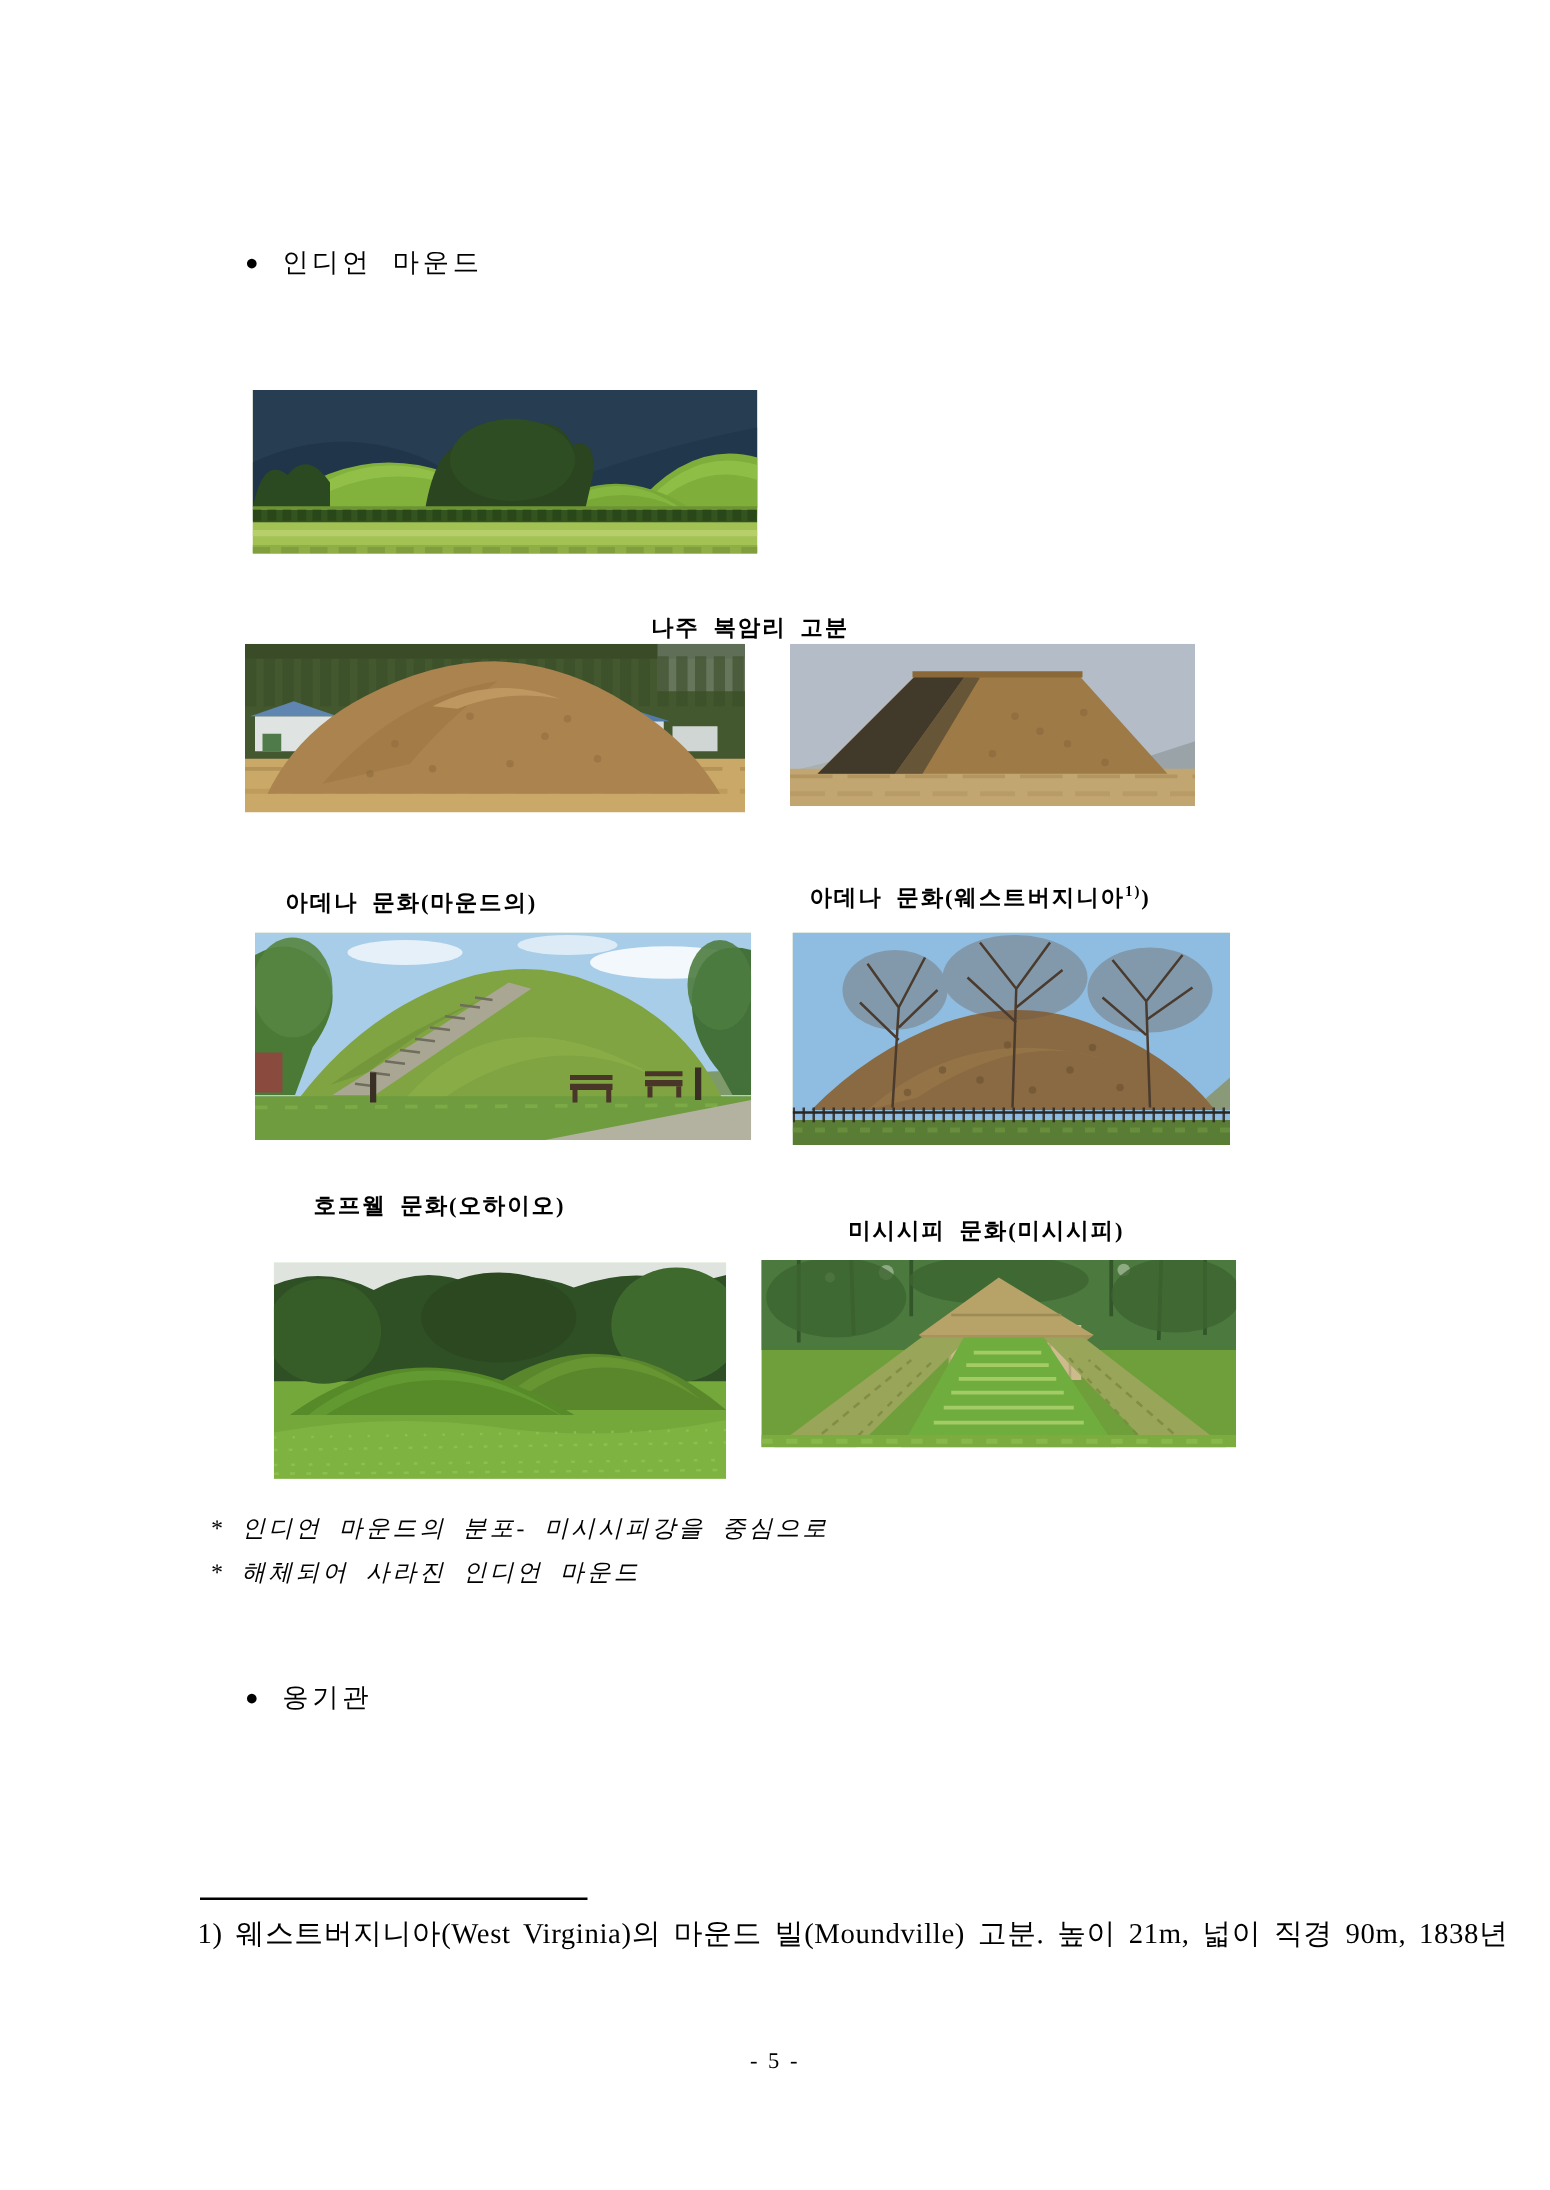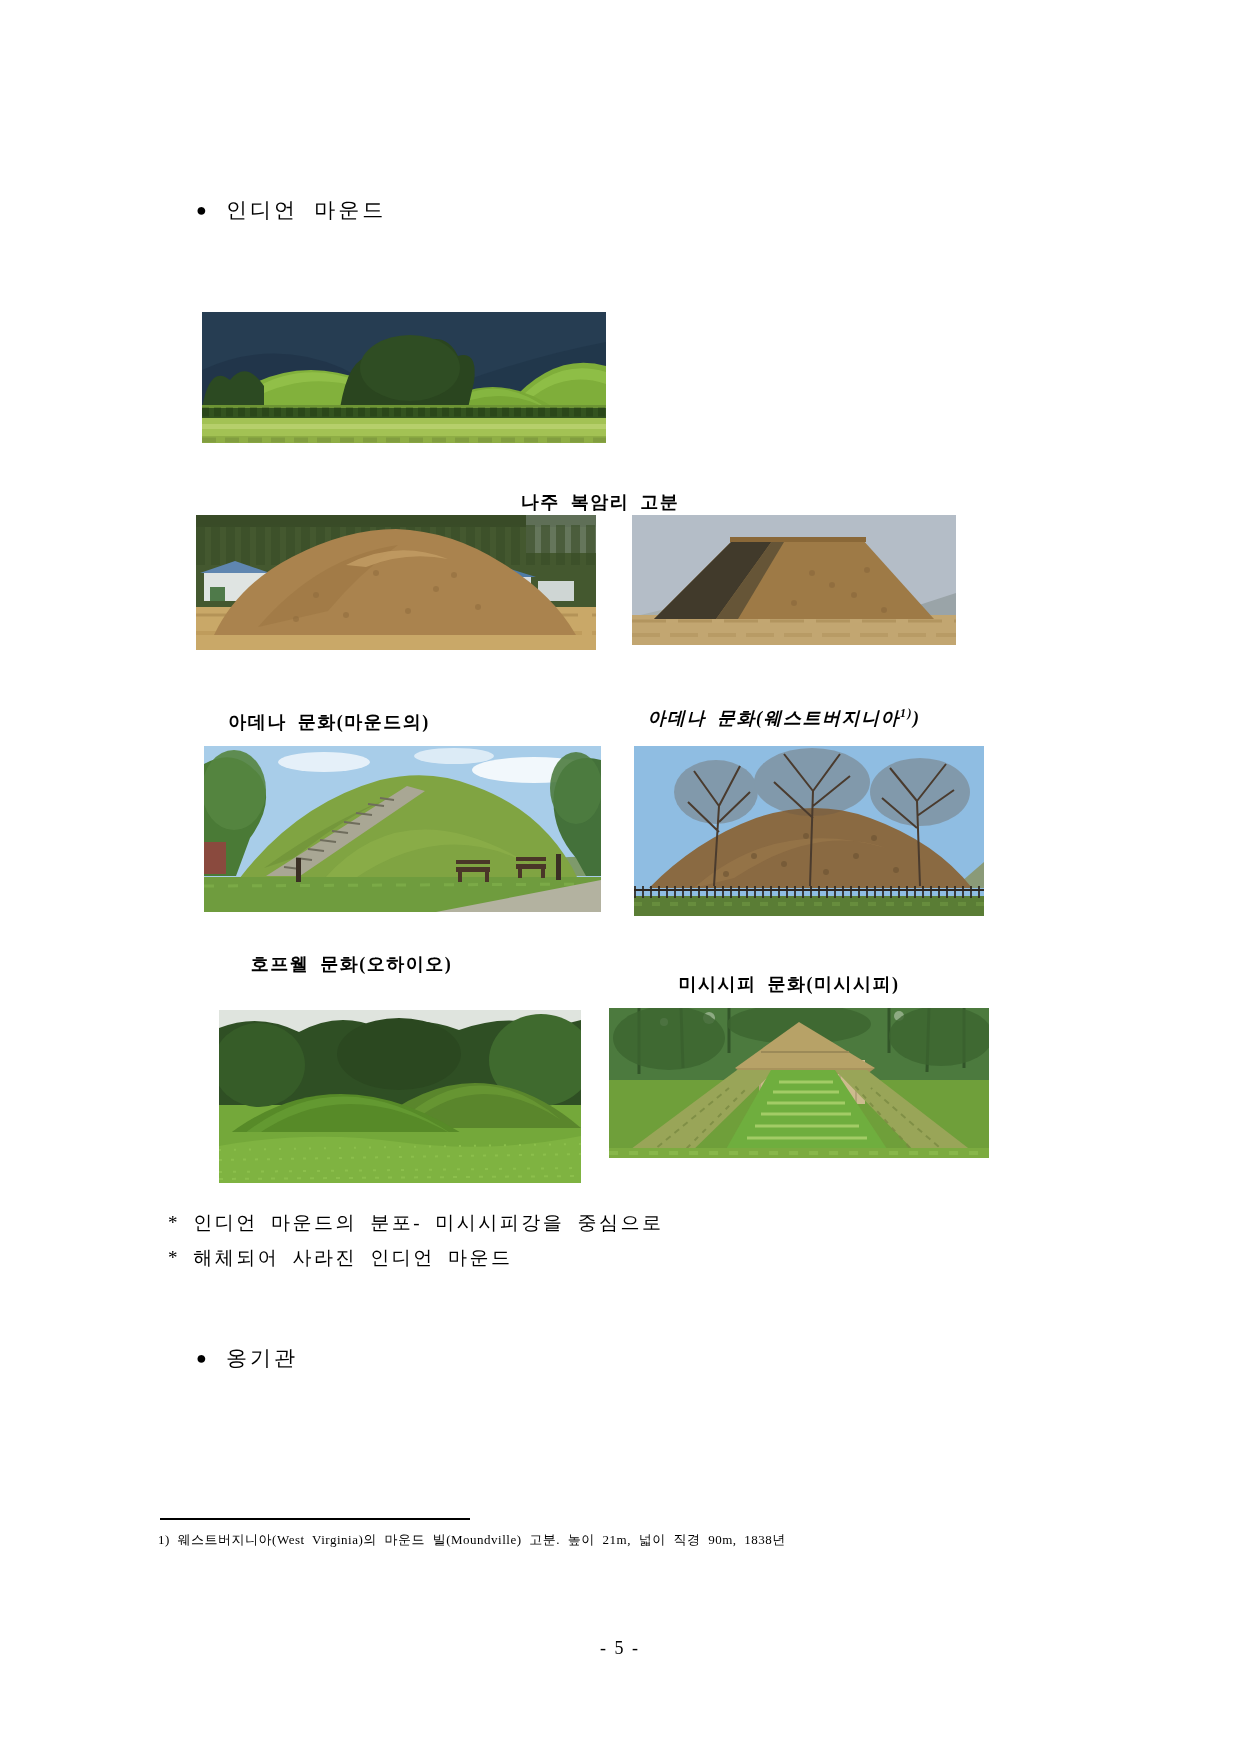--- a/index.html
+++ b/index.html
@@ -18,26 +18,26 @@
     font-size:21px;letter-spacing:3px;word-spacing:8px;
     white-space:nowrap;
   }
   .heading .bullet{font-size:18px;line-height:1;}
   .caption{
     font-weight:bold;font-size:18px;letter-spacing:1.5px;word-spacing:5px;
     text-align:center;white-space:nowrap;
   }
   .caption sup{font-size:12px;font-weight:bold;}
   .note{
-    font-size:19px;letter-spacing:2.5px;word-spacing:6px;white-space:nowrap;
+    font-size:19px;letter-spacing:2.5px;word-spacing:6px;white-space:nowrap;font-style:italic;
   }
   .photo{display:block;width:100%;height:100%;}
   .photo-frame{overflow:hidden;}
   .footnote{
-    font-size:13px;letter-spacing:0.5px;word-spacing:4px;white-space:nowrap;
+    font-size:23px;letter-spacing:0.5px;word-spacing:4px;white-space:nowrap;
   }
   .footnote-sep{background:#000;height:2px;}
   .pagenum{
     font-size:18px;letter-spacing:2px;text-align:center;width:1240px;
   }
 </style>
 </head>
 <body>
 
 <div class="page">
@@ -126,21 +126,21 @@
           <circle cx="222" cy="80" r="3"></circle>
           <circle cx="162" cy="88" r="3"></circle>
         <circle cx="252" cy="95" r="3"></circle>
           <circle cx="200" cy="70" r="3"></circle>
           <circle cx="235" cy="55" r="3"></circle>
       </g>
     </svg>
   </div>
 
   <div class="abs caption" style="left:204px;top:710px;width:250px;">아데나 문화(마운드의)</div>
-  <div class="abs caption" style="left:634px;top:706px;width:300px;font-style:italic;">
+  <div class="abs caption" style="left:634px;top:706px;width:300px;">
     <span>아데나 문화(웨스트버지니아</span><sup>1)</sup><span>)</span>
   </div>
 
   <div class="abs photo-frame" style="left:204px;top:746px;width:397px;height:166px;">
     <svg class="photo" viewBox="0 0 397 166" preserveAspectRatio="none">
       <rect width="397" height="166" fill="#6f9c3e"></rect>
       <rect width="397" height="132" fill="#a8cde9"></rect>
       <ellipse cx="330" cy="24" rx="62" ry="13" fill="#ffffff" opacity="0.85"></ellipse>
       <ellipse cx="120" cy="16" rx="46" ry="10" fill="#ffffff" opacity="0.7"></ellipse>
       <ellipse cx="250" cy="10" rx="40" ry="8" fill="#ffffff" opacity="0.6"></ellipse>

